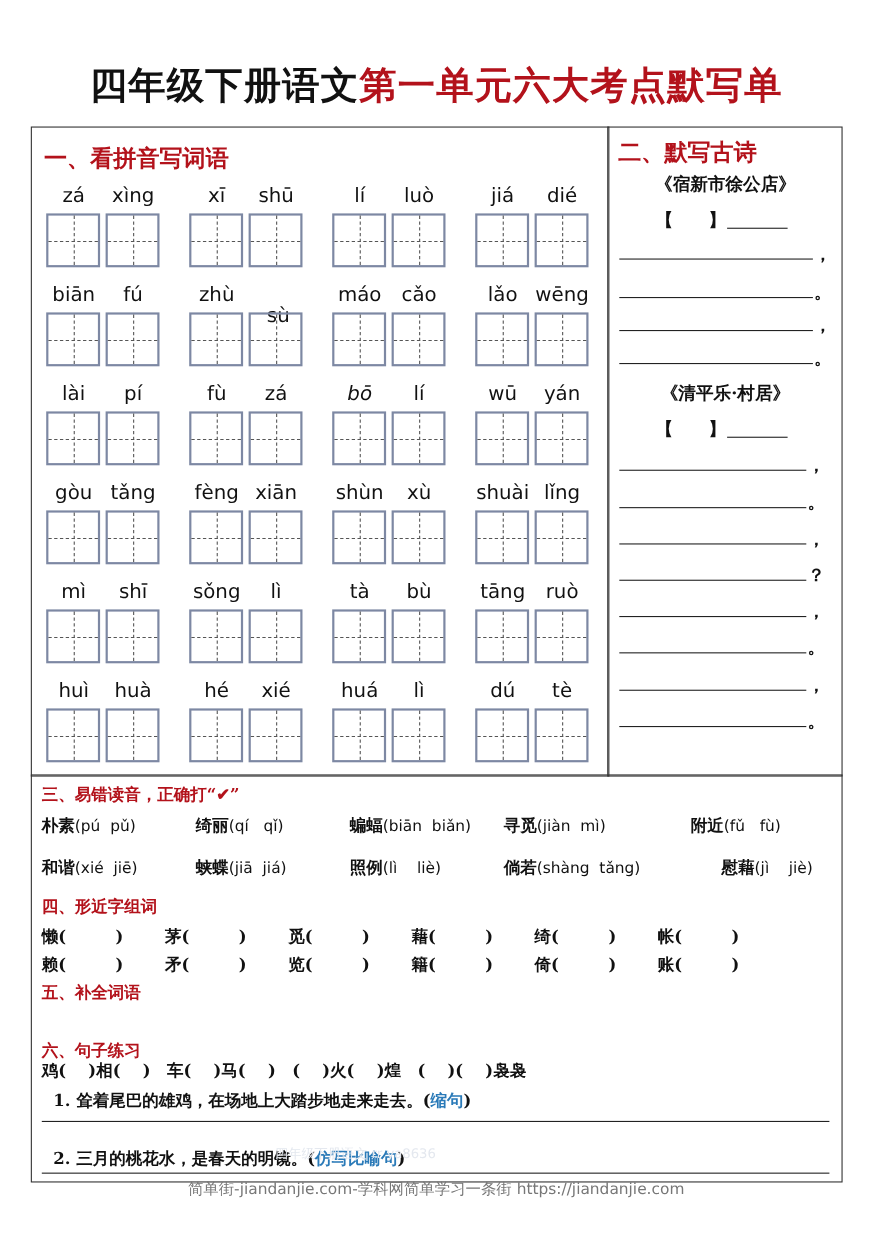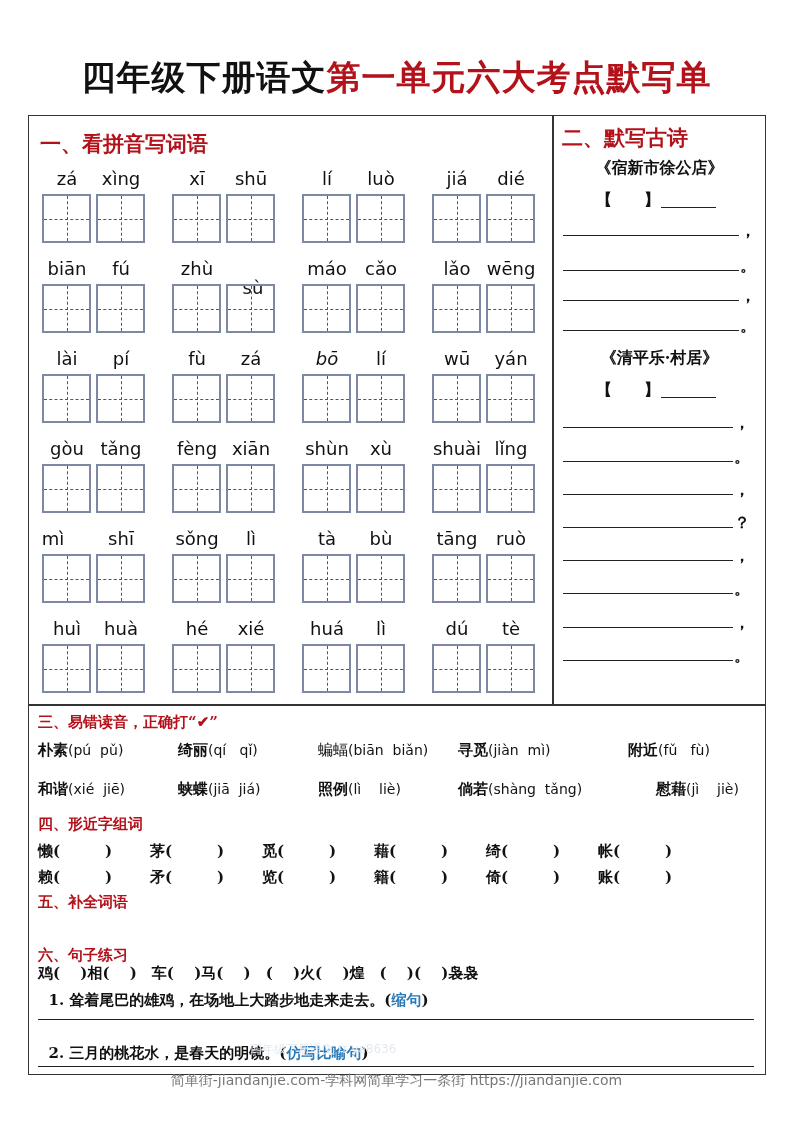--- a/index.html
+++ b/index.html
@@ -94,21 +94,21 @@
     <div class="py" style="left: 226px; top: 438px;">xiān</div>
     <div class="box" style="left: 226px; top: 464px;"></div>
     <div class="py" style="left: 302px; top: 438px;">shùn</div>
     <div class="box" style="left: 302px; top: 464px;"></div>
     <div class="py" style="left: 356px; top: 438px;">xù</div>
     <div class="box" style="left: 356px; top: 464px;"></div>
     <div class="py" style="left: 432px; top: 438px;">shuài</div>
     <div class="box" style="left: 432px; top: 464px;"></div>
     <div class="py" style="left: 486px; top: 438px;">lǐng</div>
     <div class="box" style="left: 486px; top: 464px;"></div>
-    <div class="py" style="left: 28px; top: 528px;">mì</div>
+    <div class="py" style="left: 42px; top: 528px;">mì</div>
     <div class="box" style="left: 42px; top: 554px;"></div>
     <div class="py" style="left: 96px; top: 528px;">shī</div>
     <div class="box" style="left: 96px; top: 554px;"></div>
     <div class="py" style="left: 172px; top: 528px;">sǒng</div>
     <div class="box" style="left: 172px; top: 554px;"></div>
     <div class="py" style="left: 226px; top: 528px;">lì</div>
     <div class="box" style="left: 226px; top: 554px;"></div>
     <div class="py" style="left: 302px; top: 528px;">tà</div>
     <div class="box" style="left: 302px; top: 554px;"></div>
     <div class="py" style="left: 356px; top: 528px;">bù</div>
@@ -166,21 +166,21 @@
     <div class="wline" style="left: 563px; top: 627px; width: 170px;"></div>
     <div class="punct" style="left: 734px; top: 613px;">，</div>
     <div class="wline" style="left: 563px; top: 660px; width: 170px;"></div>
     <div class="punct" style="left: 734px; top: 646px;">。</div>
   </div>
 
 <div class="sec-head" style="left:38px;top:713px;font-size:15px;">三、易错读音，正确打“✔”</div>
 <div id="s3">
     <div class="row-text" style="left: 38px; top: 741px;"><span style="font-weight: bold;">朴素</span><span class="pin">(pú  pǔ)</span></div>
     <div class="row-text" style="left: 178px; top: 741px;"><span style="font-weight: bold;">绮丽</span><span class="pin">(qí   qǐ)</span></div>
-    <div class="row-text" style="left: 318px; top: 741px;"><span style="font-weight: normal;">蝙蝠</span><span class="pin">(biān  biǎn)</span></div>
+    <div class="row-text" style="left: 318px; top: 741px;"><span style="font-weight: bold;">蝙蝠</span><span class="pin">(biān  biǎn)</span></div>
     <div class="row-text" style="left: 458px; top: 741px;"><span style="font-weight: bold;">寻觅</span><span class="pin">(jiàn  mì)</span></div>
     <div class="row-text" style="left: 628px; top: 741px;"><span style="font-weight: bold;">附近</span><span class="pin">(fǔ   fù)</span></div>
     <div class="row-text" style="left: 38px; top: 780px;"><span style="font-weight: bold;">和谐</span><span class="pin">(xié  jiē)</span></div>
     <div class="row-text" style="left: 178px; top: 780px;"><span style="font-weight: bold;">蛱蝶</span><span class="pin">(jiā  jiá)</span></div>
     <div class="row-text" style="left: 318px; top: 780px;"><span style="font-weight: bold;">照例</span><span class="pin">(lì    liè)</span></div>
     <div class="row-text" style="left: 458px; top: 780px;"><span style="font-weight: bold;">倘若</span><span class="pin">(shàng  tǎng)</span></div>
     <div class="row-text" style="left: 656px; top: 780px;"><span style="font-weight: bold;">慰藉</span><span class="pin">(jì    jiè)</span></div>
   </div>
 
 <div class="sec-head" style="left:38px;top:815px;font-size:15px;">四、形近字组词</div>

